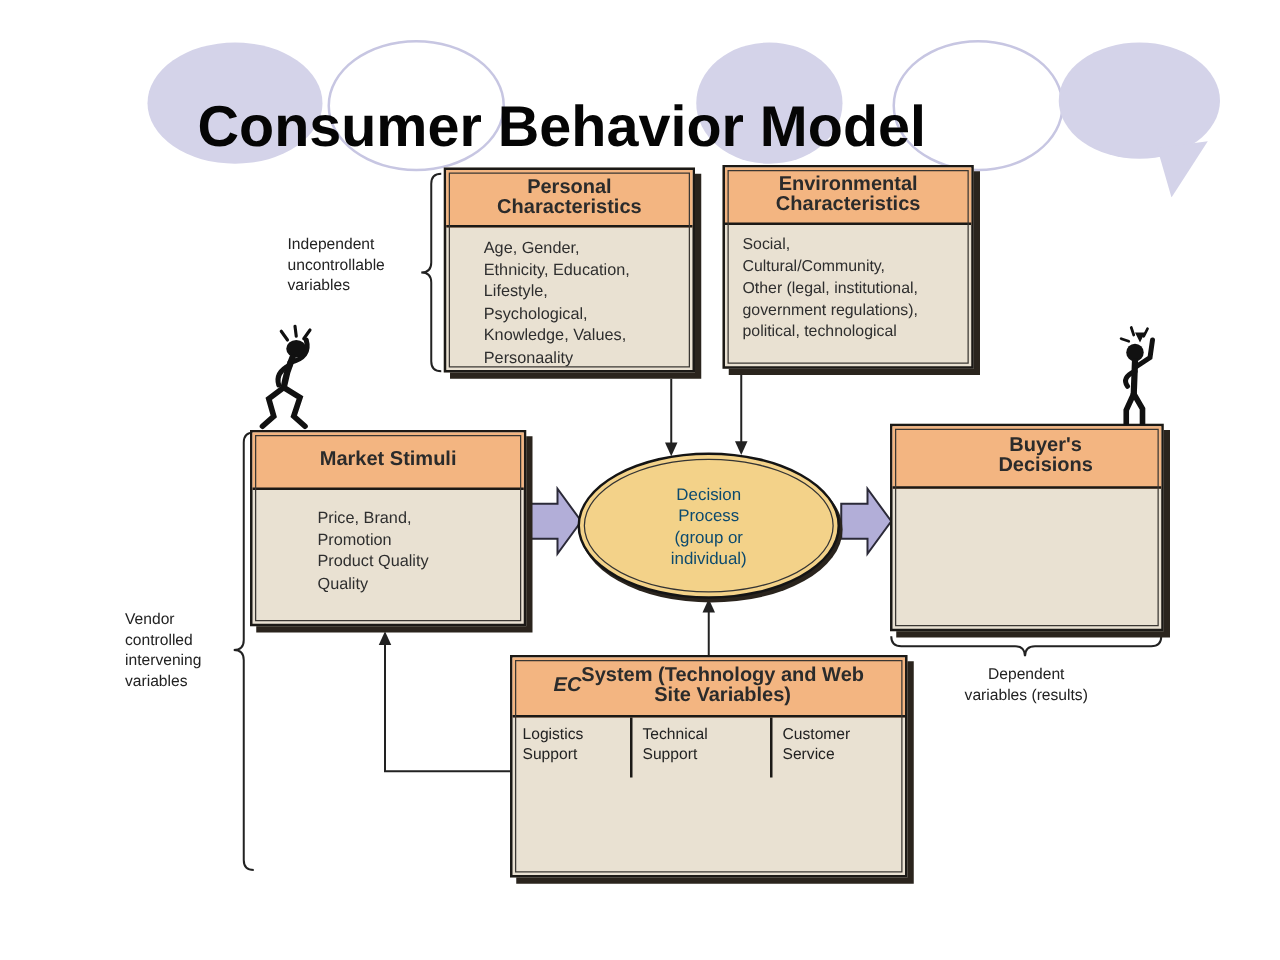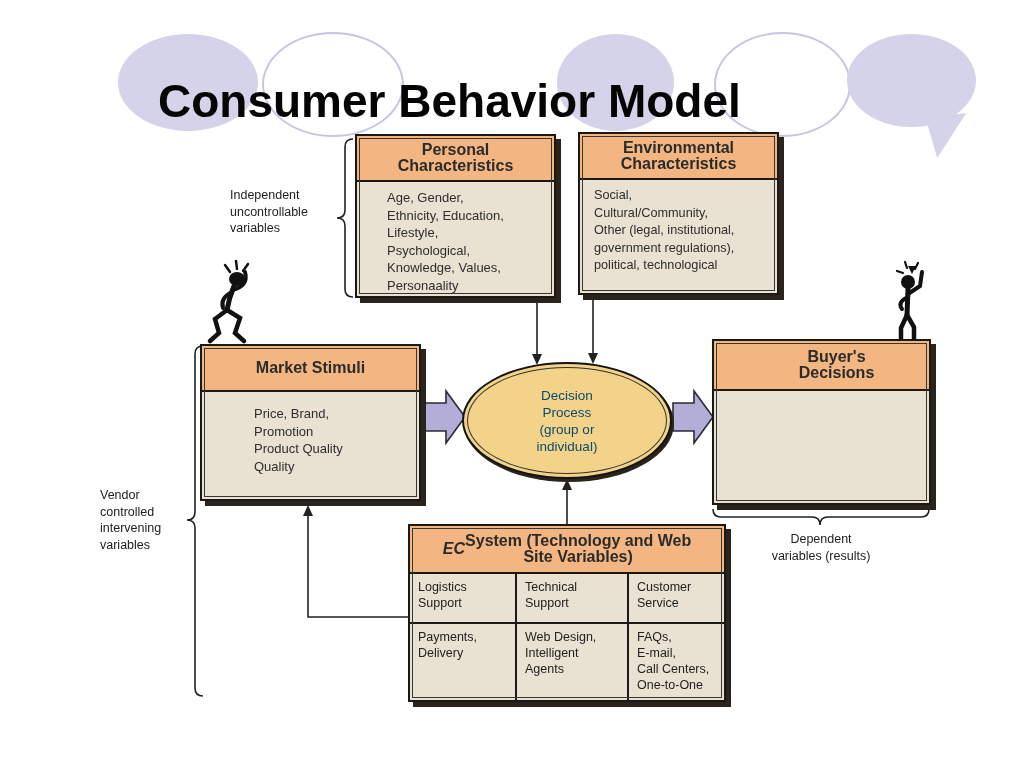--- a/index.html
+++ b/index.html
@@ -118,37 +118,26 @@
 
   <div class="dbox" style="left:712px;top:339px;width:219px;height:166px;">
     <div class="hd pre" style="height:50px;padding-left:30px;">Buyer's
 Decisions</div>
   </div>
 
   <div class="dbox" style="left:408px;top:524px;width:318px;height:178px;">
     <div class="hd pre" style="height:48px;"><i>EC</i><span> System (Technology and Web
 Site Variables)</span></div>
     <div class="ec-row" style="height:48px;">
-      <div class="ec-cell pre" style="width:105px;">Logistics
+      <div class="ec-cell pre" style="width:94px;">Logistics
 Support</div>
       <div class="ec-cell pre" style="width:112px;">Technical
 Support</div>
       <div class="ec-cell pre" style="width:97px;">Customer
 Service</div>
-    </div>
-    <div class="ec-row" style="height:78px;">
-      <div class="ec-cell pre" style="width:105px;">Payments,
-Delivery</div>
-      <div class="ec-cell pre" style="width:112px;">Web Design,
-Intelligent
-Agents</div>
-      <div class="ec-cell pre" style="width:97px;">FAQs,
-E-mail,
-Call Centers,
-One-to-One</div>
     </div>
   </div>
 
   <div class="note pre" style="left:230px;top:187px;width:110px;">Independent
 uncontrollable
 variables</div>
   <div class="note pre" style="left:100px;top:487px;width:95px;">Vendor
 controlled
 intervening
 variables</div>

